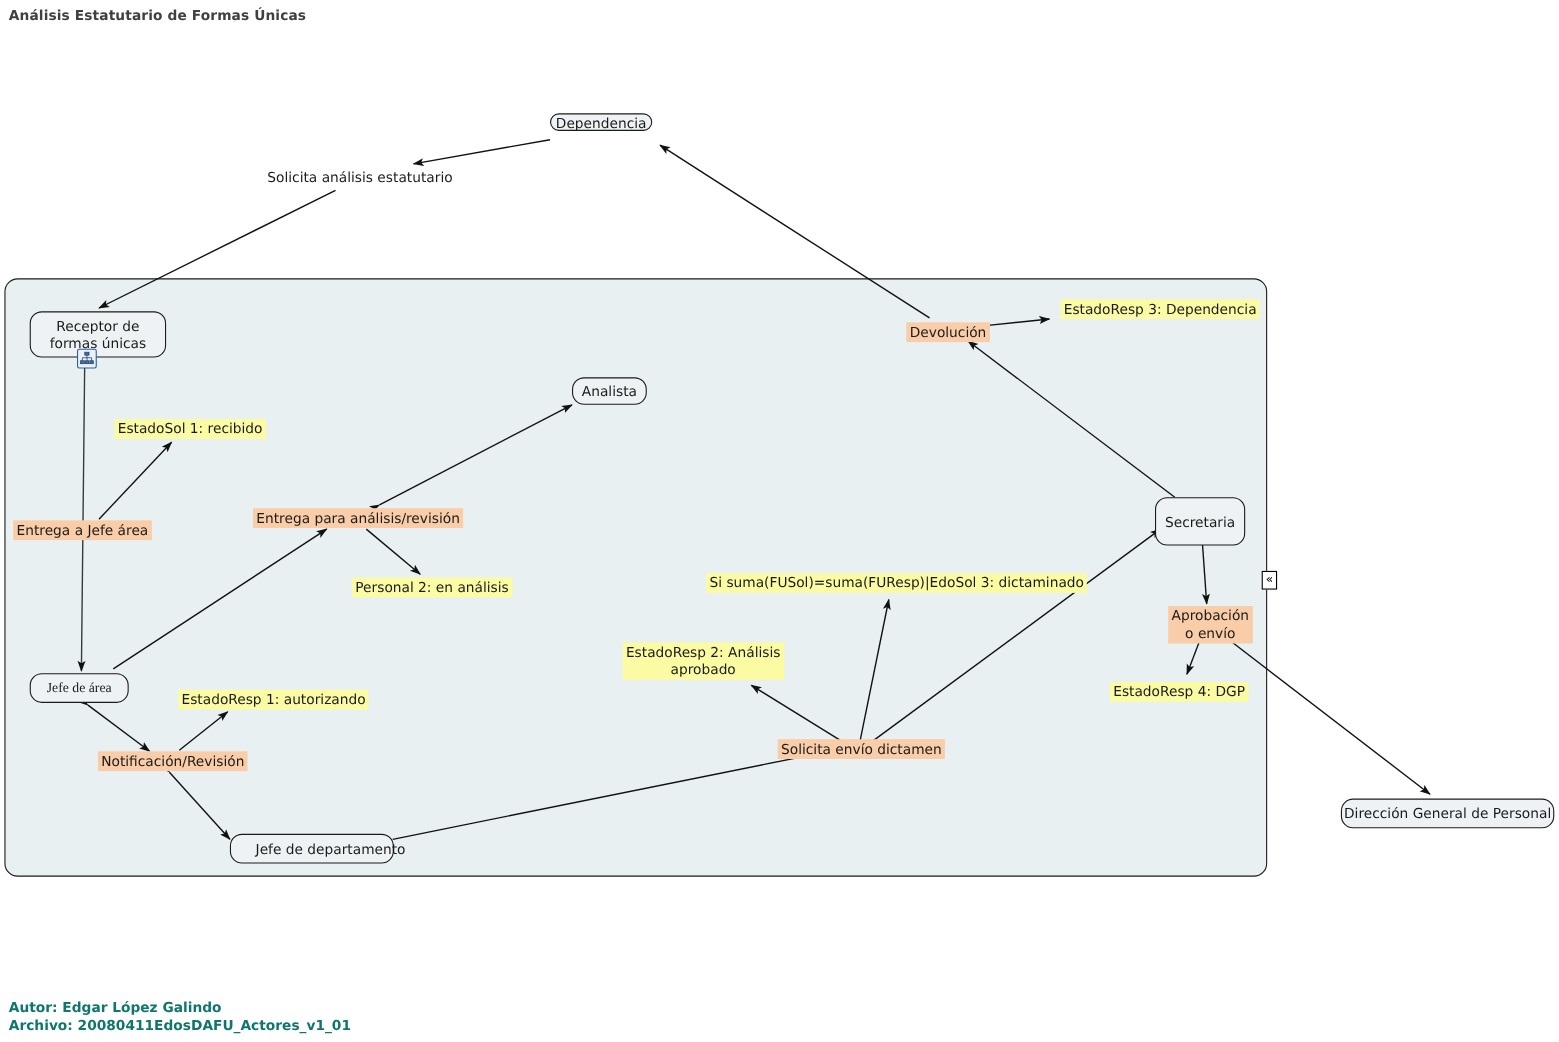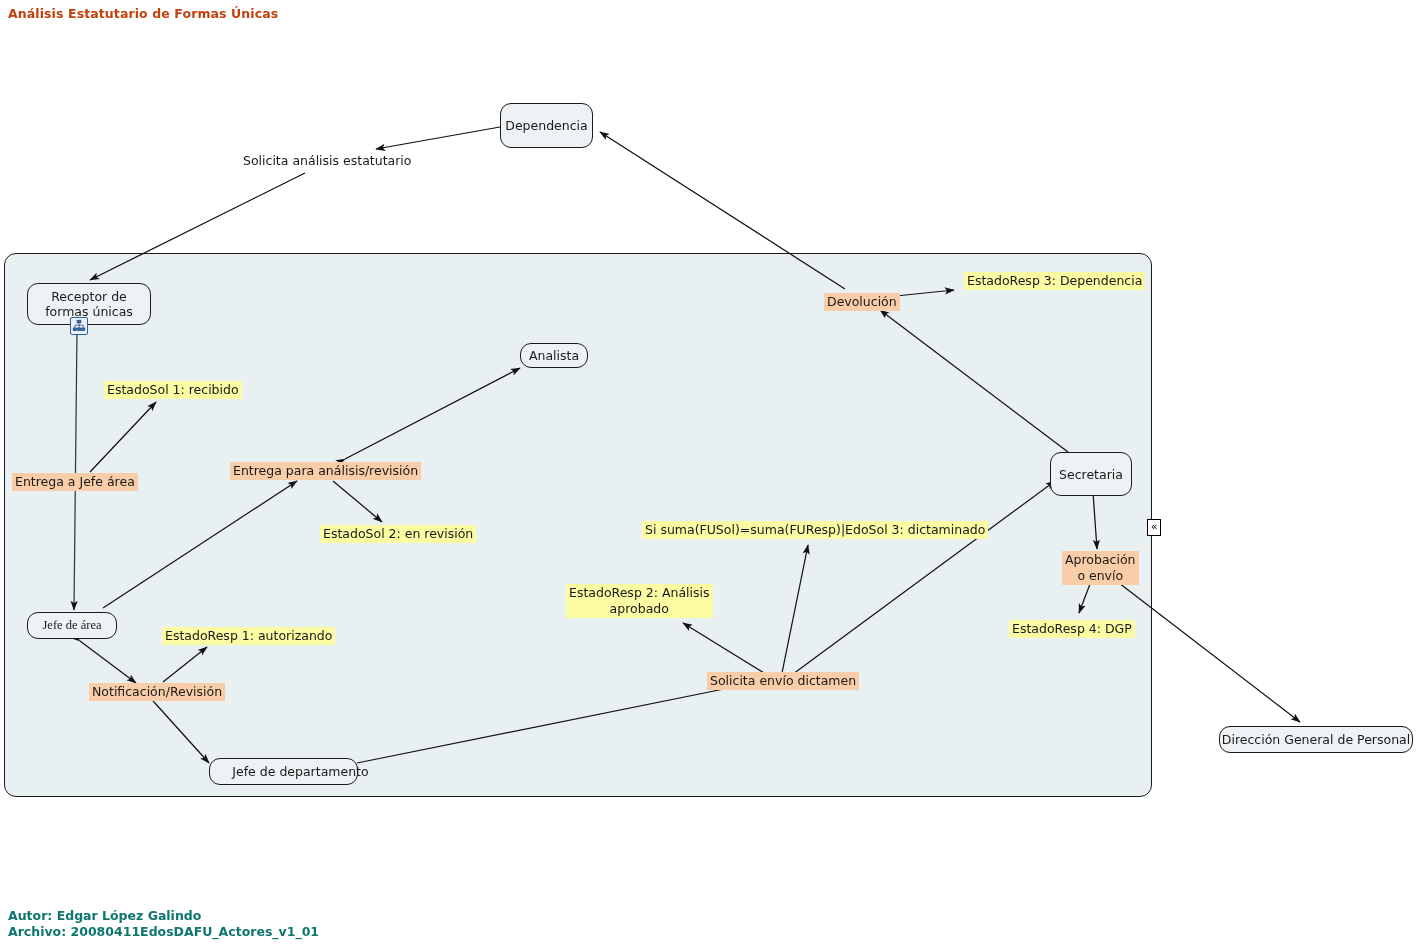--- a/index.html
+++ b/index.html
@@ -13,21 +13,21 @@
     position: relative;
     font-family: "DejaVu Sans", "Liberation Sans", sans-serif;
     overflow: hidden;
   }
   #diagram-title {
     position: absolute;
     left: 8px;
     top: 6px;
     font-size: 12.5px;
     font-weight: bold;
-    color: #c2410c;
+    color: #404040;
     letter-spacing: 0.1px;
   }
   #footer-block {
     position: absolute;
     left: 8px;
     top: 908px;
     font-size: 12.5px;
     font-weight: bold;
     color: #0f766e;
     line-height: 16px;
@@ -171,21 +171,21 @@
     <line x1="845" y1="289" x2="600" y2="132" marker-end="url(#ah)"></line>
 
     <line x1="1092" y1="478" x2="1097" y2="549" marker-end="url(#ah)"></line>
 
     <line x1="1090" y1="584" x2="1079" y2="613" marker-end="url(#ah)"></line>
 
     <line x1="1119" y1="583" x2="1300" y2="722" marker-end="url(#ah)"></line>
   </g>
 </svg>
 
-<div class="node" style="left:500px; top:103px; width:93px; height:45px;">Dependencia</div>
+<div class="node" style="left:500px; top:103px; width:93px; height:16px;border-radius:10px;">Dependencia</div>
 
 <div class="node" style="left:27px; top:283px; width:124px; height:42px;text-align:center;">Receptor de
 formas únicas</div>
 <div id="receptor-badge">
   <svg viewBox="0 0 18 18" width="14" height="14" style="display:block;margin:1px auto;">
     <rect x="6.5" y="1.5" width="5" height="3.5" fill="#3a6ea5" stroke="#1f3f66" stroke-width="0.8"></rect>
     <rect x="1.5" y="11.5" width="4.5" height="3.5" fill="#3a6ea5" stroke="#1f3f66" stroke-width="0.8"></rect>
     <rect x="7" y="11.5" width="4.5" height="3.5" fill="#3a6ea5" stroke="#1f3f66" stroke-width="0.8"></rect>
     <rect x="12.5" y="11.5" width="4" height="3.5" fill="#3a6ea5" stroke="#1f3f66" stroke-width="0.8"></rect>
     <path d="M9,5 L9,8 M3.7,11.5 L3.7,8 L14.5,8 L14.5,11.5 M9.2,8 L9.2,11.5" stroke="#1f3f66" stroke-width="0.9" fill="none"></path>
@@ -203,21 +203,21 @@
 <div class="node" style="left:1219px; top:726px; width:194px; height:27px;">Dirección General de Personal</div>
 
 <div class="label plain" style="left:240px; top:152px;">Solicita análisis estatutario</div>
 
 <div class="label state" style="left:104px; top:381px;">EstadoSol 1: recibido</div>
 
 <div class="label action" style="left:12px; top:473px;">Entrega a Jefe área</div>
 
 <div class="label action" style="left:230px; top:462px;">Entrega para análisis/revisión</div>
 
-<div class="label state" style="left:320px; top:525px;">EstadoSol 2: en revisión</div>
+<div class="label state" style="left:320px; top:525px;">Personal 2: en análisis</div>
 
 <div class="label state" style="left:142px; top:627px;margin-left:20px;">EstadoResp 1: autorizando</div>
 
 <div class="label action" style="left:89px; top:683px;">Notificación/Revisión</div>
 
 <div class="label state" style="left:566px; top:584px;">EstadoResp 2: Análisis
 aprobado</div>
 
 <div class="label state" style="left:642px; top:521px;">Si suma(FUSol)=suma(FUResp)|EdoSol 3: dictaminado</div>
 

